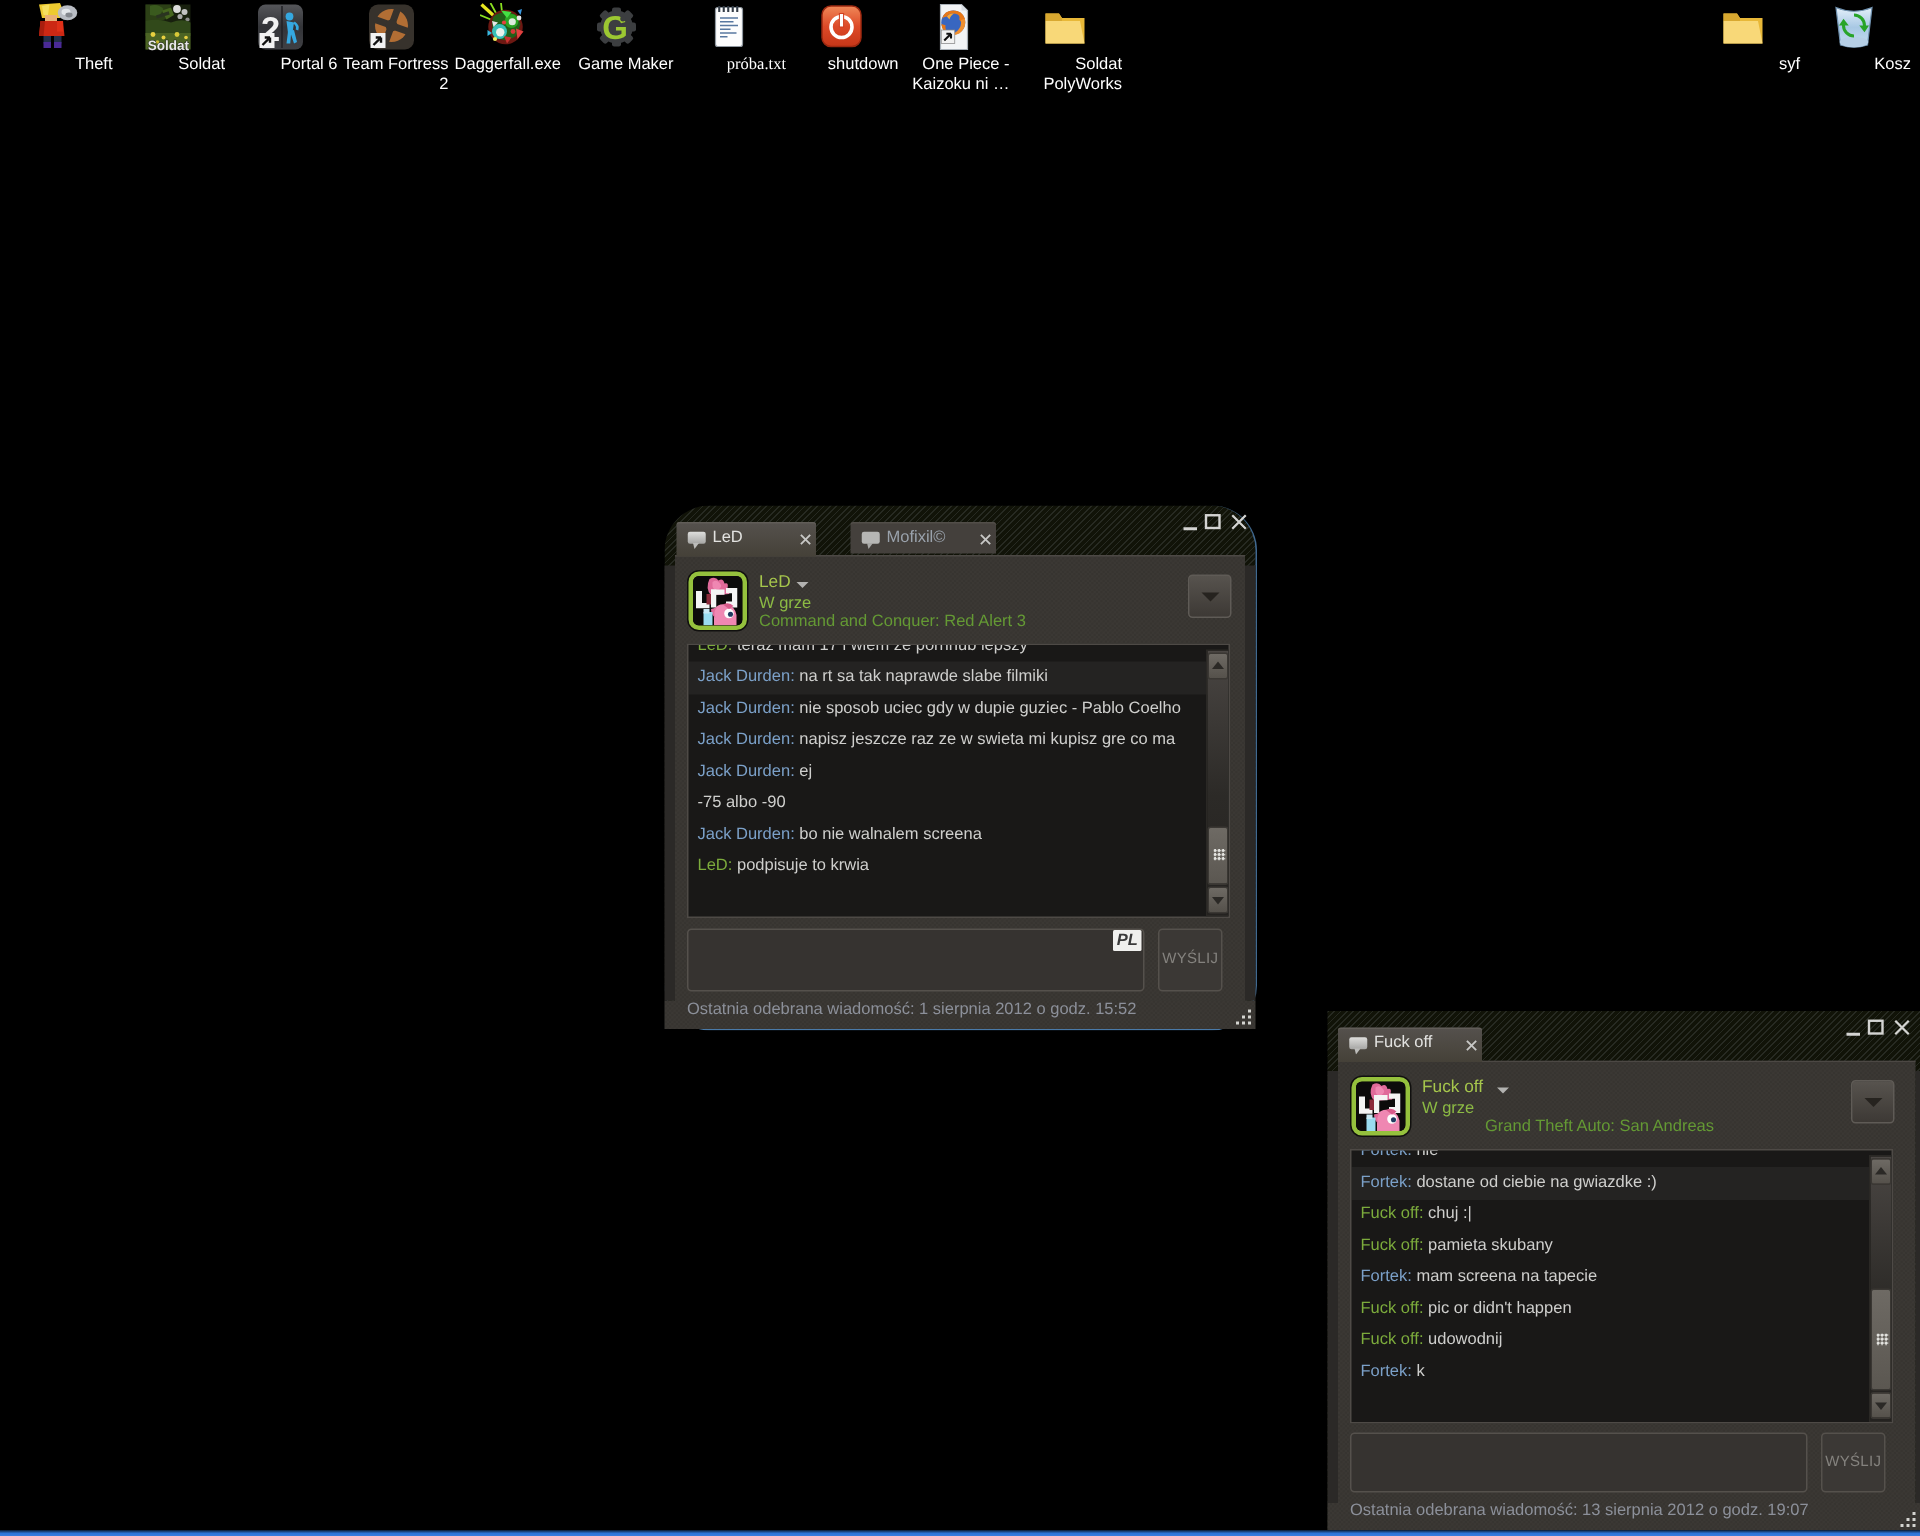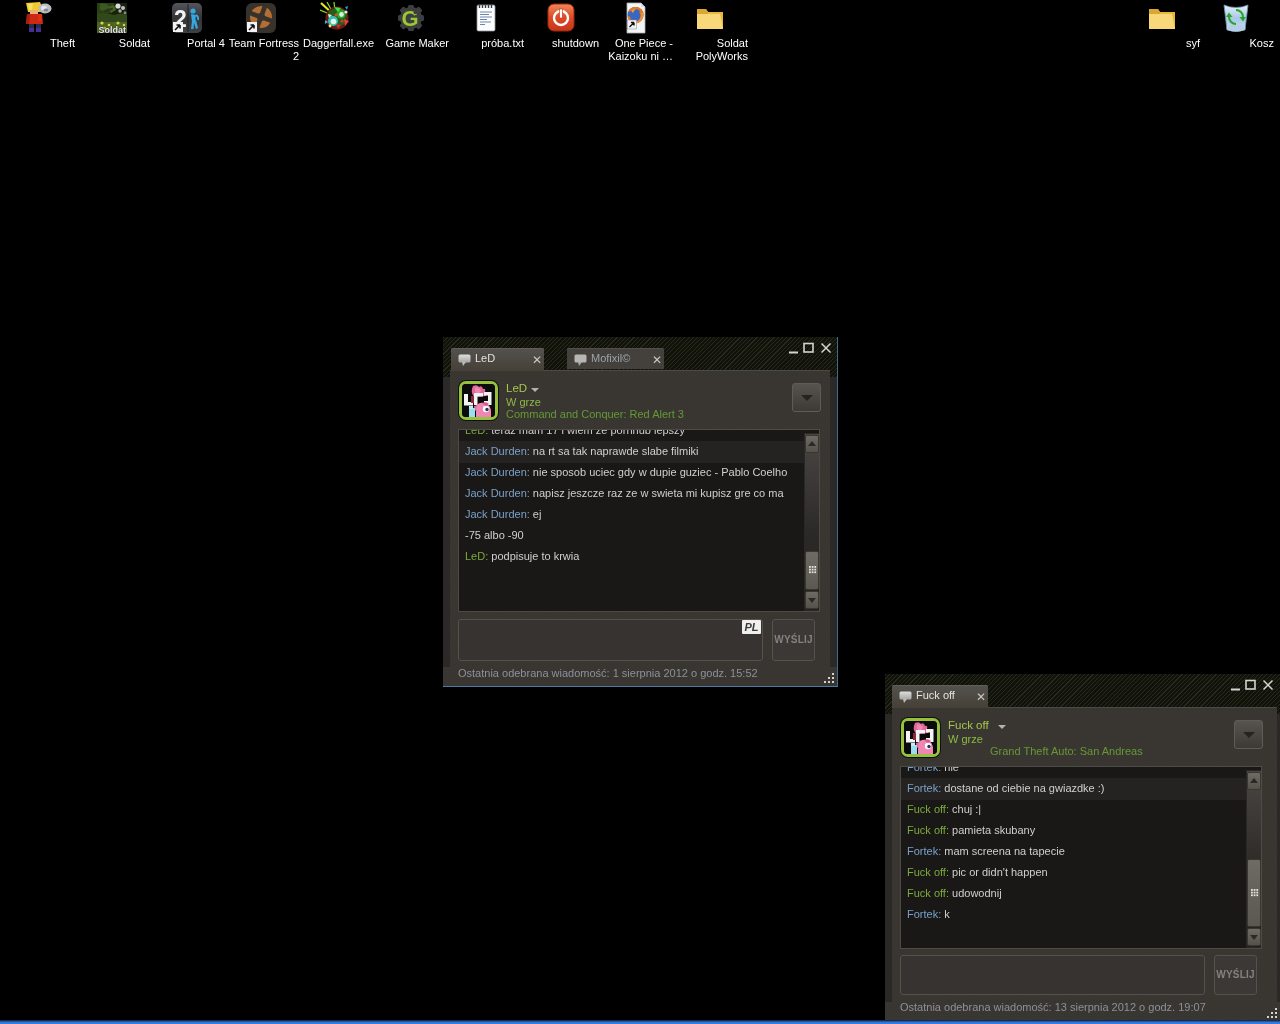--- a/index.html
+++ b/index.html
@@ -55,21 +55,21 @@
   .sbtn.dn:after{content:"";position:absolute;left:2px;top:6px;border-left:4px solid transparent;border-right:4px solid transparent;border-top:5px solid #2b2926;}
   .thumb{position:absolute;left:0px;width:12px;border-radius:2px;background:linear-gradient(#6e6a64,#5b5751);border:1px solid #3a3733;}
   .grip{position:absolute;left:3px;width:8px;height:8px;
         background-image:radial-gradient(circle at 1px 1px,#e4e4e0 0 .9px,transparent 1.1px);
         background-size:2.7px 2.7px;}
   
   .inp{position:absolute;border:1px solid #55514c;border-radius:3px;background:#363330;}
   .pl{position:absolute;width:19px;height:14px;background:#f0f0ee;border-radius:1px;
       font-size:11px;font-style:italic;font-weight:bold;color:#3a3a3a;text-align:center;line-height:14px;}
   .send{position:absolute;border:1px solid #55514c;border-radius:3px;background:#3b3835;
-        font-size:10px;color:#84827e;text-align:center;letter-spacing:.2px;font-weight:bold;}
+        font-size:10px;color:#84827e;text-align:center;letter-spacing:.2px;}
   .status{position:absolute;font-size:11px;color:#8c909a;}
   .rgrip{position:absolute;width:11px;height:11px;}
   .rgrip i{position:absolute;width:2px;height:2px;background:#d4d4d0;}
   
   #tbar{position:absolute;left:0;right:0;top:1020px;height:4px;
         background:linear-gradient(#0c1a30,#2f74d8 55%,#3a7de0);}
 </style>
 </head>
 <body>
 
@@ -126,21 +126,21 @@
    <rect x="1" y="1" width="30" height="30" rx="5" fill="url(#p2g)"></rect>
    <rect x="16.5" y="2" width="1" height="28" fill="#202124"></rect>
    <text x="3" y="25" font-size="23" font-weight="bold" fill="#f2f2f2" font-family="Liberation Sans">2</text>
    <circle cx="22" cy="9" r="2.6" fill="#35a8e0"></circle>
    <path d="M20 12 L25 13 L24 20 L21 20 Z" fill="#35a8e0"></path>
    <path d="M21 19 L20 27 L22.5 27 L23 21 L25 27 L27 26 L25 18 Z" fill="#35a8e0"></path>
    <path d="M25 13 Q28 15 27 18" stroke="#35a8e0" stroke-width="1.8" fill="none"></path>
    <rect x="2" y="20" width="10" height="10" fill="#f2f2f2"></rect>
    <path d="M4 28 L9 23 M9 23 L5.5 23 M9 23 L9 26.5" stroke="#111" stroke-width="1.6" fill="none"></path>
  </svg></div>
- <div class="lbl">Portal 4</div>
+ <div class="lbl">Portal 6</div>
 </div>
 <div class="dicon" style="left:223px;top:2px;">
  <div class="ic"><svg width="32" height="32" viewBox="0 0 32 32">
    <rect x="1" y="1" width="30" height="30" rx="6" fill="#37322c"></rect>
    <circle cx="16" cy="15" r="11" fill="#b26e34"></circle>
    <g fill="#37322c" transform="rotate(20 16 15)">
     <rect x="13.7" y="2.5" width="4.6" height="11" rx="1.2"></rect>
     <rect x="13.7" y="16.5" width="4.6" height="11" rx="1.2"></rect>
     <rect x="3.5" y="12.7" width="11" height="4.6" rx="1.2"></rect>
     <rect x="17.5" y="12.7" width="11" height="4.6" rx="1.2"></rect>
@@ -185,21 +185,21 @@
     <rect x="5.5" y="5.5" width="6" height="6" rx="1.5" transform="rotate(45 8.5 8.5)"></rect>
     <rect x="20.5" y="5.5" width="6" height="6" rx="1.5" transform="rotate(-45 23.5 8.5)"></rect>
     <rect x="5.5" y="20.5" width="6" height="6" rx="1.5" transform="rotate(-45 8.5 23.5)"></rect>
     <rect x="20.5" y="20.5" width="6" height="6" rx="1.5" transform="rotate(45 23.5 23.5)"></rect>
    </g>
    <text x="6.5" y="24" font-size="22" font-weight="bold" fill="#9cc832" font-family="Liberation Sans">G</text>
    <circle cx="20.3" cy="10.5" r="1.8" fill="#3c3e40"></circle>
  </svg></div>
  <div class="lbl">Game Maker</div>
 </div>
-<div class="dicon" style="left:448px;top:2px;">
+<div class="dicon" style="left:448px;top:2px;font-family:Liberation Serif, serif;">
  <div class="ic"><svg width="32" height="32" viewBox="0 0 32 32">
    <rect x="7" y="3" width="18" height="26" rx="1.5" fill="#fdfdfd" stroke="#9098a0" stroke-width=".8"></rect>
    <g stroke="#343c46" stroke-width="1.4">
     <path d="M9.5 2 L9.5 6 M12.5 2 L12.5 6 M15.5 2 L15.5 6 M18.5 2 L18.5 6 M21.5 2 L21.5 6"></path>
    </g>
    <g stroke="#5878a0" stroke-width=".9">
     <path d="M10 10 L22 10 M10 12.5 L19 12.5 M10 15 L22 15 M10 17.5 L17 17.5 M10 20 L21 20 M10 22.5 L15 22.5"></path>
    </g>
  </svg></div>
  <div class="lbl">próba.txt</div>
@@ -262,21 +262,21 @@
    <ellipse cx="16" cy="26" rx="9.5" ry="3.5" fill="#b6cfe6"></ellipse>
    <g fill="#28a428">
     <path d="M16 9 A6 6 0 0 1 22 15 L19.5 15 L23 19.5 L26 15 L24 15 A8 8 0 0 0 16 7 Z"></path>
     <path d="M16 21 A6 6 0 0 1 10 15 L12.5 15 L9 10.5 L6 15 L8 15 A8 8 0 0 0 16 23 Z"></path>
    </g>
  </svg></div>
  <div class="lbl">Kosz</div>
 </div>
 </div>
 
-<div class="win" id="w1" style="left:443px;top:337px;width:394px;height:349px;">
+<div class="win" id="w1" style="left:443px;top:337px;width:394px;height:349px;border-radius:30px;">
   <div class="sidedark" style="left:0;"></div>
   <div class="sidedark" style="right:0;"></div>
   <div class="wbody"></div>
   <div class="botrow"></div>
 
   <svg class="ttlbtn" style="left:344px;top:5px;" width="46" height="14" viewBox="0 0 46 14">
     <rect x="2" y="9.5" width="9" height="2" fill="#d4d4d2"></rect>
     <rect x="17" y="1.5" width="9" height="8.5" fill="none" stroke="#d4d4d2" stroke-width="1.6"></rect>
     <path d="M34.5 1.5 L43.5 10.5 M43.5 1.5 L34.5 10.5" stroke="#d4d4d2" stroke-width="1.5"></path>
   </svg>
@@ -336,20 +336,21 @@
 
   <div class="chat" style="left:15px;top:92px;width:360px;height:181px;">
     <div class="hl"></div>
     <div class="msgs" style="left:6px;top:-10px;">
       <div><span class="ng">LeD:</span> teraz mam 17 i wiem ze pornhub lepszy</div>
       <div><span class="nb">Jack Durden:</span> na rt sa tak naprawde slabe filmiki</div>
       <div><span class="nb">Jack Durden:</span> nie sposob uciec gdy w dupie guziec - Pablo Coelho</div>
       <div><span class="nb">Jack Durden:</span> napisz jeszcze raz ze w swieta mi kupisz gre co ma</div>
       <div><span class="nb">Jack Durden:</span> ej</div>
       <div>-75 albo -90</div>
+      <div><span class="nb">Jack Durden:</span> bo nie walnalem screena</div>
       <div><span class="ng">LeD:</span> podpisuje to krwia</div>
     </div>
     <div class="sb" style="right:-1px;top:3px;height:178px;">
       <div class="sbtn up" style="top:1px;"></div>
       <div class="thumb" style="top:117px;height:37px;">
           <div class="grip" style="top:14px;"></div>
         </div>
       <div class="sbtn dn" style="bottom:1px;"></div>
     </div>
   </div>

